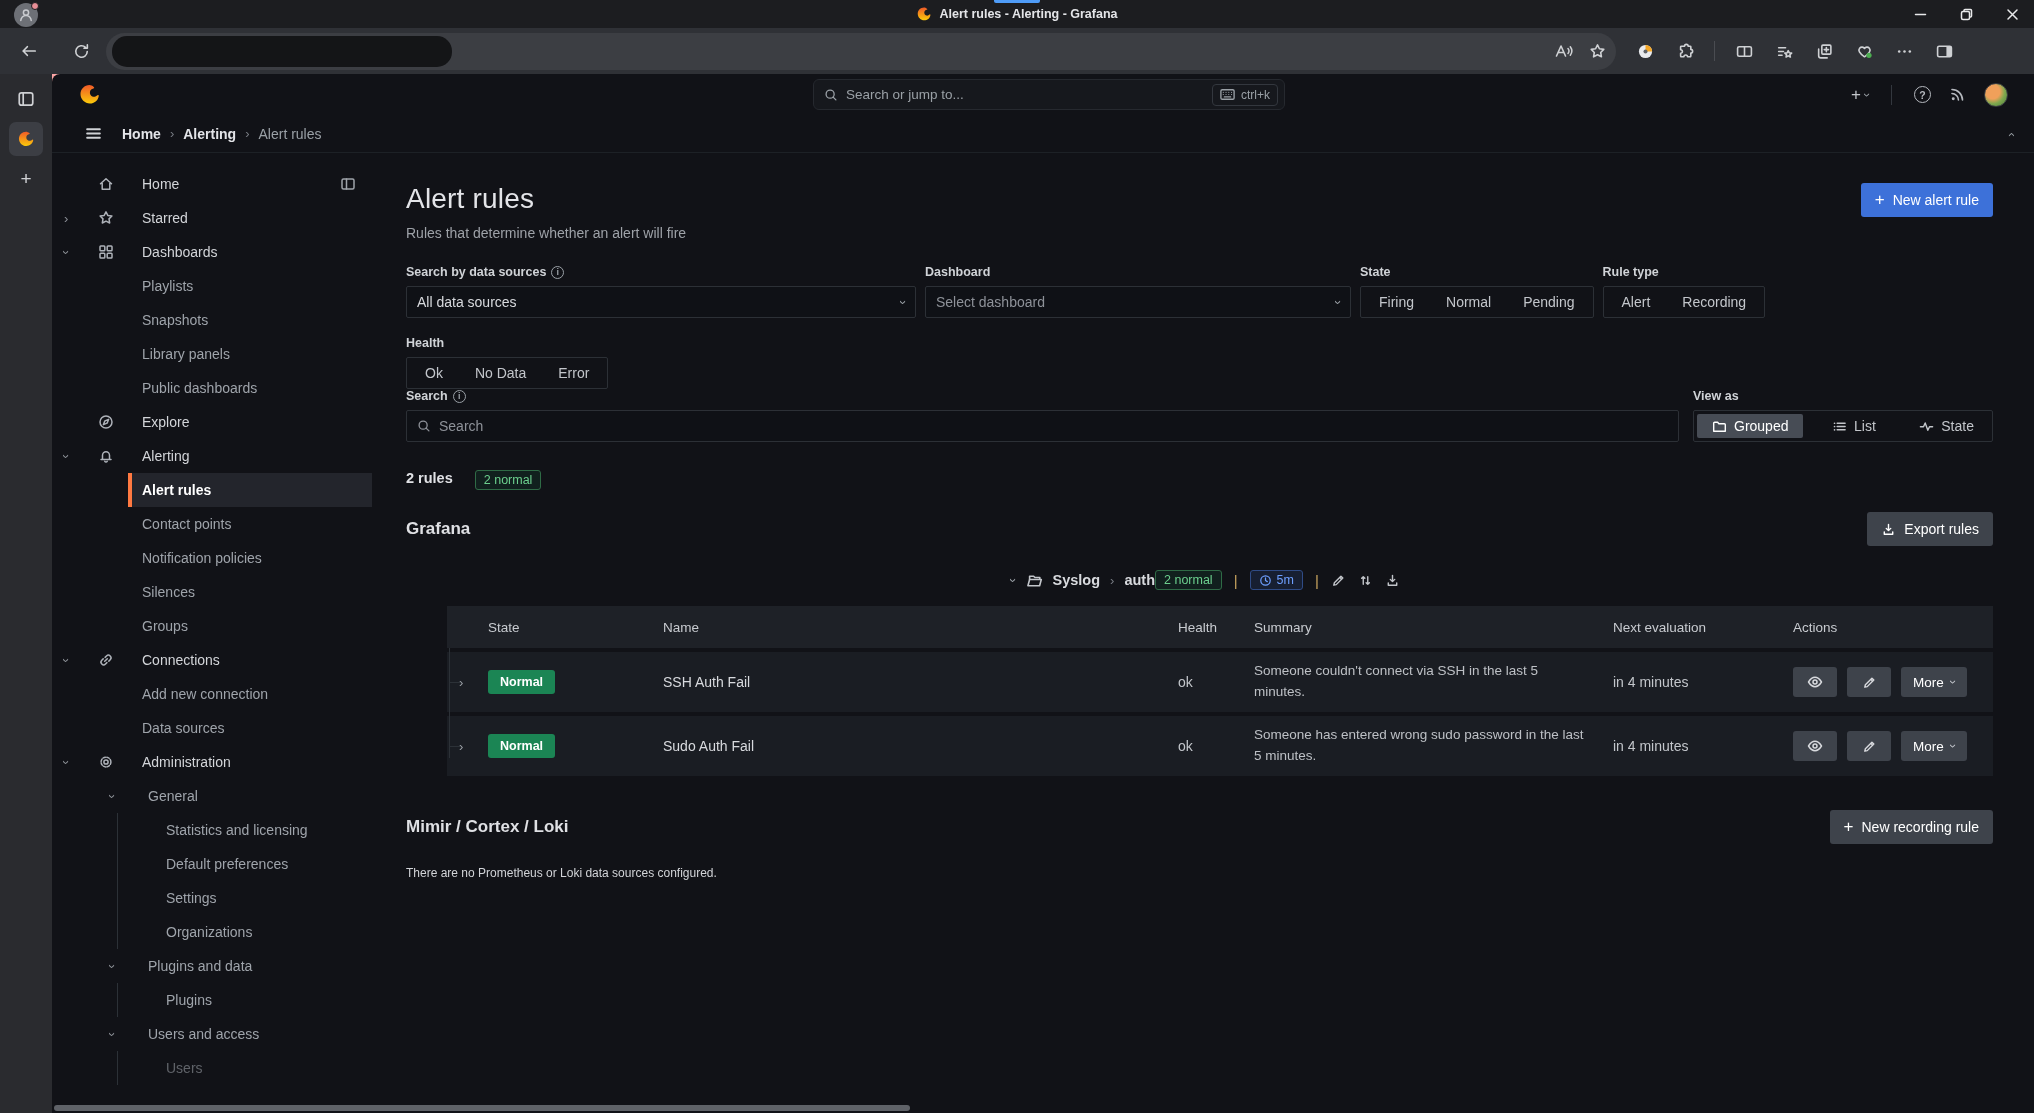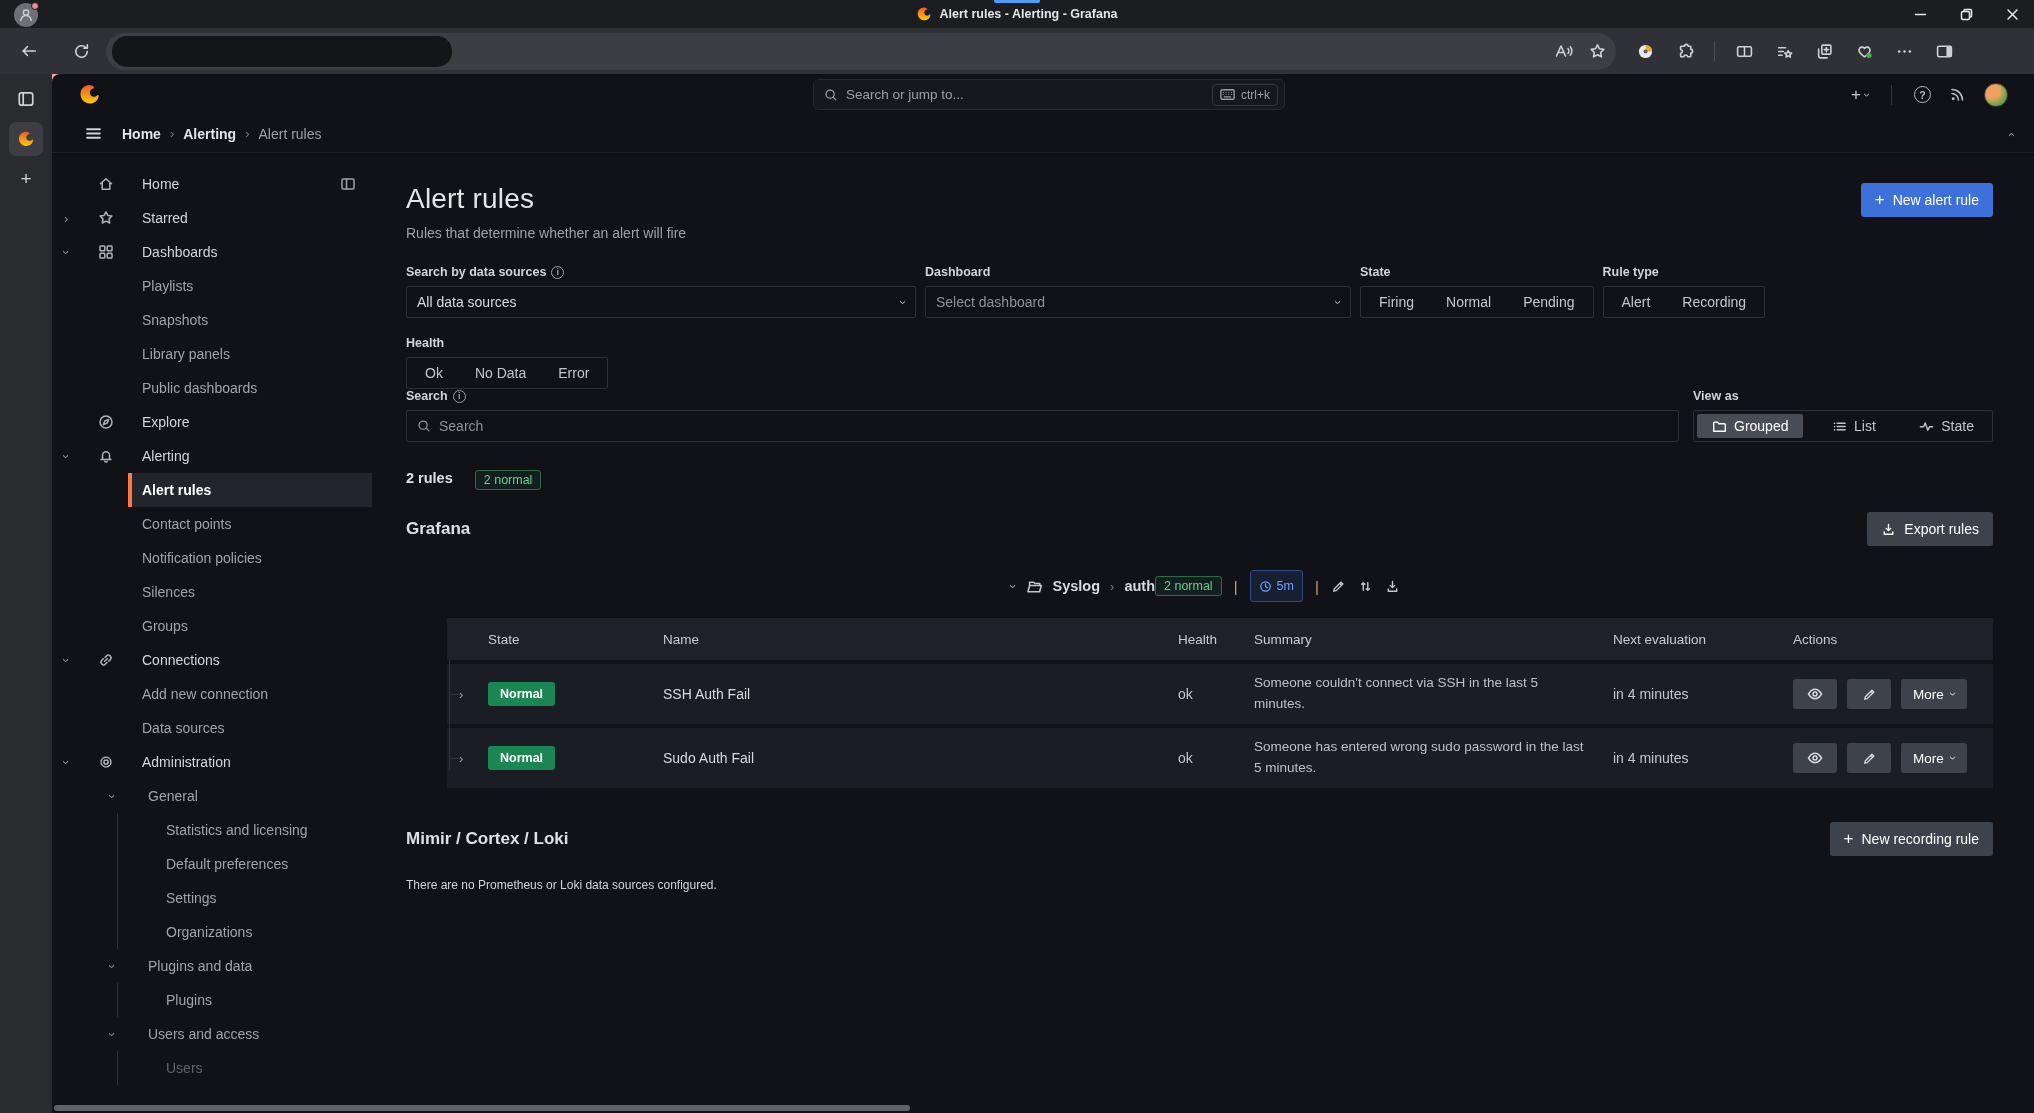--- a/index.html
+++ b/index.html
@@ -97,21 +97,21 @@
 
   .search-row { display:flex; gap:14px; align-items:flex-end; }
   .search-block { flex:1; }
   .search-input { height:32px; background:#0f1116; border:1px solid #2c3036; border-radius:2px; display:flex; align-items:center; padding:0 10px; gap:8px; color:#8e9299; }
   .search-input input { flex:1; background:transparent; border:none; outline:none; color:#d8dade; font-size:14px; font-family:inherit; }
   .search-input input::placeholder { color:#8e9299; }
   .viewas-block { width:300px; flex:none; }
 
   .rules-summary { margin-top:28px; display:flex; align-items:flex-start; gap:22px; font-size:14.5px; font-weight:700; color:#e0e1e5; }
   .badge-og { display:inline-flex; align-items:center; gap:5px; color:#6ccf8e; border:1px solid #2f6b46; background:rgba(27,133,80,0.13); font-size:12.5px; font-weight:500; padding:2px 8px; border-radius:3px; }
-  .badge-ob { display:inline-flex; align-items:center; gap:5px; color:#6e9fff; border:1px solid #2f4b86; background:rgba(61,113,217,0.14); font-size:12.5px; font-weight:500; padding:8px 8px; border-radius:3px; }
+  .badge-ob { display:inline-flex; align-items:center; gap:5px; color:#6e9fff; border:1px solid #2f4b86; background:rgba(61,113,217,0.14); font-size:12.5px; font-weight:500; padding:2px 8px; border-radius:3px; }
   .section-head { margin-top:22px; display:flex; align-items:center; justify-content:space-between; }
   .section-title { font-size:17px; font-weight:700; color:#dfe0e4; }
 
   .group-row { margin-top:24px; margin-left:12px; display:flex; align-items:center; justify-content:center; }
   .group-left { display:flex; align-items:center; gap:10px; font-size:14.5px; color:#d8dade; }
   .group-left .gname { font-weight:600; }
   .group-right { display:flex; align-items:center; gap:12px; color:#b7bac0; }
   .gsep { color:#c9a55f; font-size:15px; }
   .icon-link { color:#c3c6cb; display:inline-flex; }
 

